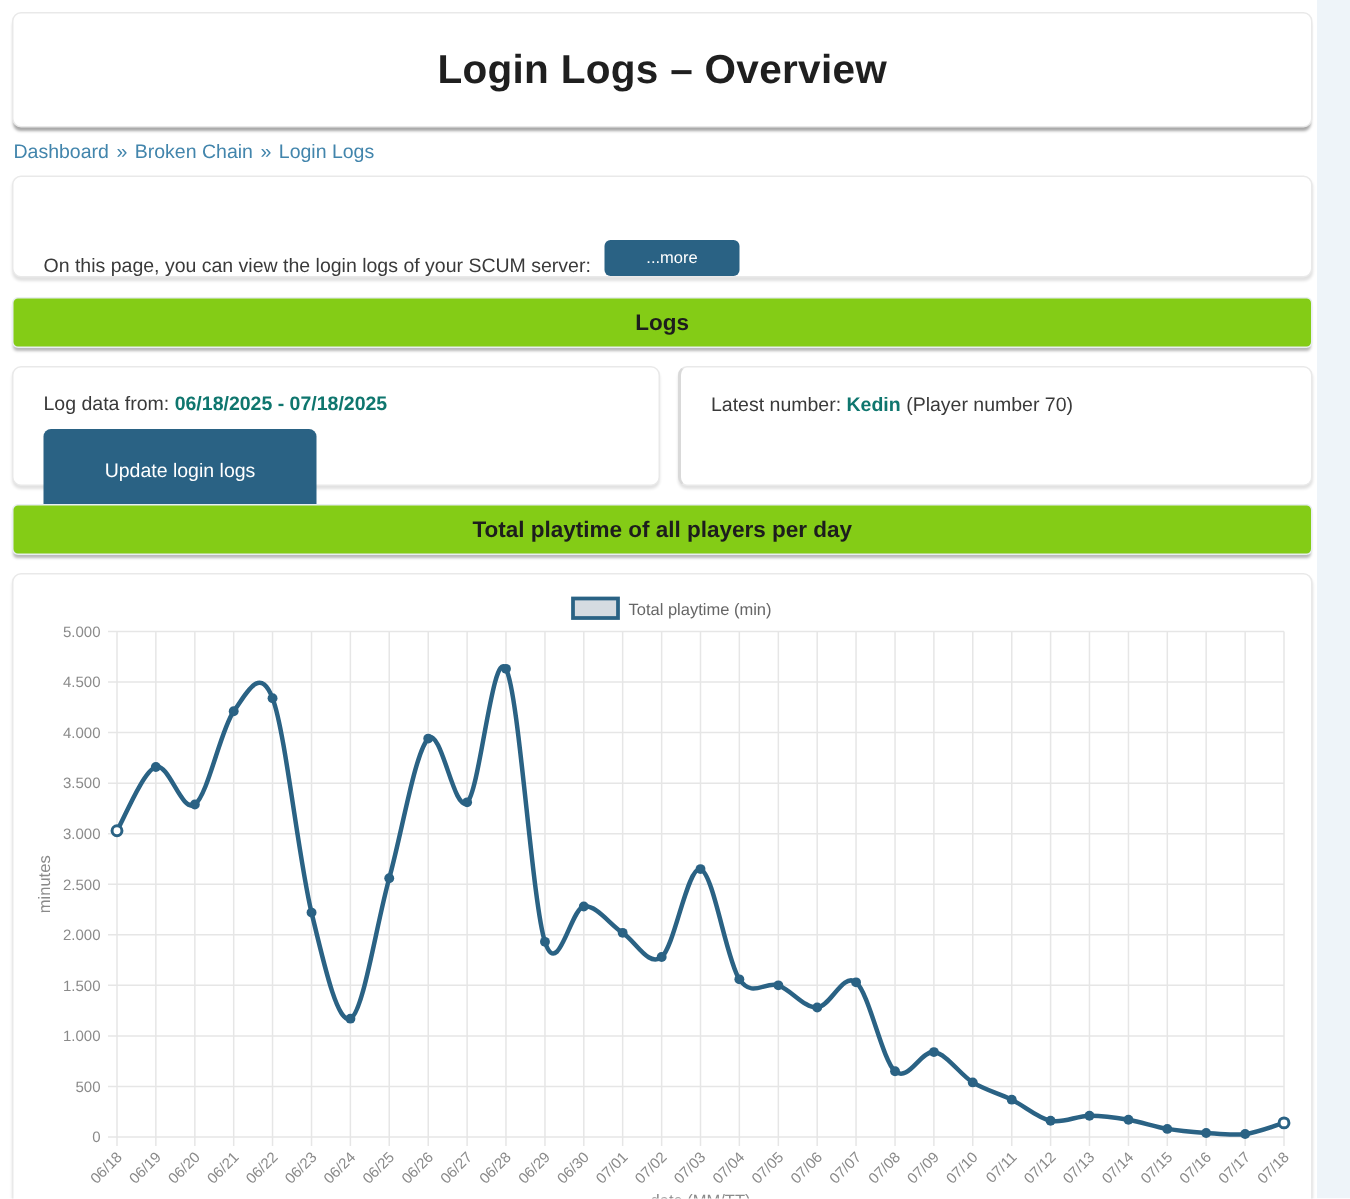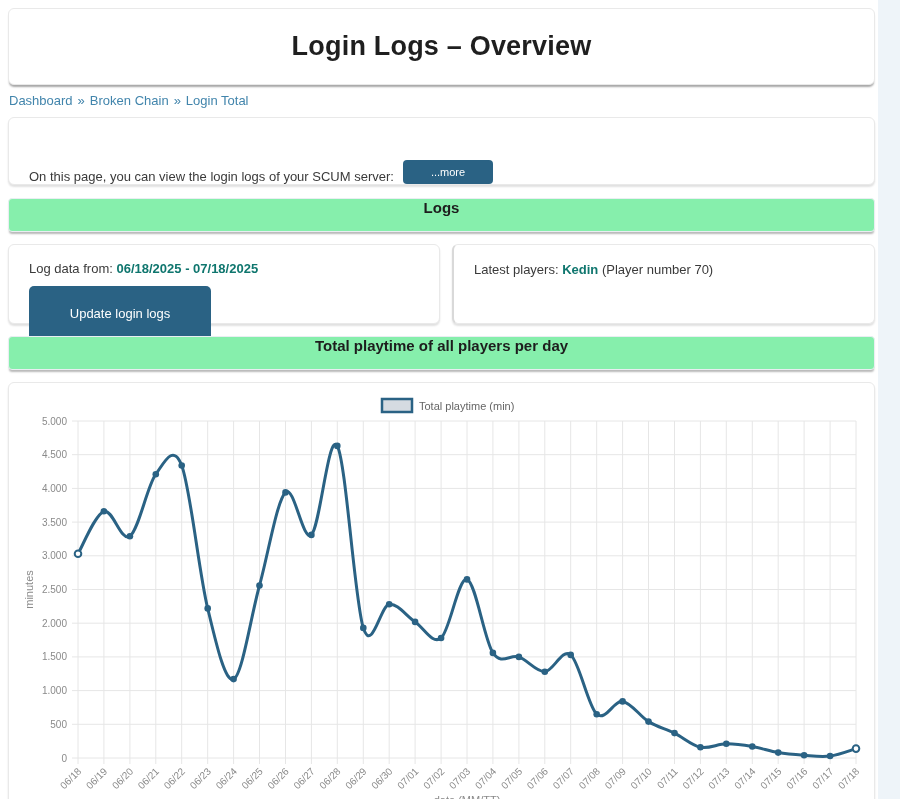--- a/index.html
+++ b/index.html
@@ -23,23 +23,23 @@
     top:117px;height:68px;display:flex;align-items:flex-end;padding-left:20px;
     font-size:13px;box-shadow:0 2px 2px rgba(0,0,0,0.12);
   }
   .btn{
     background:#2a6284;color:#fff;border:none;cursor:pointer;
     font-family:"Liberation Sans",sans-serif;
   }
   .more-btn{margin-left:9px;border-radius:4px;font-size:11px;padding:6px 28px}
   .section-bar{
     position:absolute;left:8px;width:867px;height:34px;box-sizing:border-box;
-    background:#86efac;border:1px solid #e9eef2;border-radius:4px;
+    background:#84cc16;border:1px solid #e9eef2;border-radius:4px;
     box-shadow:0 3px 2px -1px rgba(0,0,0,0.28);
-    display:flex;justify-content:center;
+    display:flex;align-items:center;justify-content:center;
     font-weight:bold;font-size:15px;color:#1d1d1d;
   }
   .bar-logs{top:198px}
   .bar-playtime{top:336px}
   .log-card{top:244px;width:432px;height:80px;padding:16px 0 0 20px;font-size:13px;box-shadow:0 2px 2px rgba(0,0,0,0.12)}
   .player-card{
     top:244px;left:452px;width:423px;height:80px;padding:17px 0 0 20px;font-size:13px;
     border-left:2px solid #d9d9d9;box-shadow:0 2px 2px rgba(0,0,0,0.12);
   }
   .bold{font-weight:bold;color:#0f766e}
@@ -54,42 +54,42 @@
 
 <div class="card title-card">
   <h1>Login Logs – Overview</h1>
 </div>
 
 <nav class="breadcrumb">
   <a>Dashboard</a>
   <span>»</span>
   <a>Broken Chain</a>
   <span>»</span>
-  <a>Login Total</a>
+  <a>Login Logs</a>
 </nav>
 
 <div class="card intro-card">
   <span>On this page, you can view the login logs of your SCUM server:</span>
   <button class="btn more-btn">...more</button>
 </div>
 
 <div class="section-bar bar-logs">
   <span>Logs</span>
 </div>
 
 <div class="card log-card">
   <div>
     <span>Log data from:</span>
     <span class="bold">06/18/2025 - 07/18/2025</span>
   </div>
   <button class="btn update-btn">Update login logs</button>
 </div>
 
 <div class="card player-card">
-  <span>Latest players:</span>
+  <span>Latest number:</span>
   <span class="bold">Kedin</span>
   <span>(Player number 70)</span>
 </div>
 
 <div class="section-bar bar-playtime">
   <span>Total playtime of all players per day</span>
 </div>
 
 <div class="card chart-card">
   <svg id="chart-svg" width="865" height="438" viewBox="0 0 865 438">

